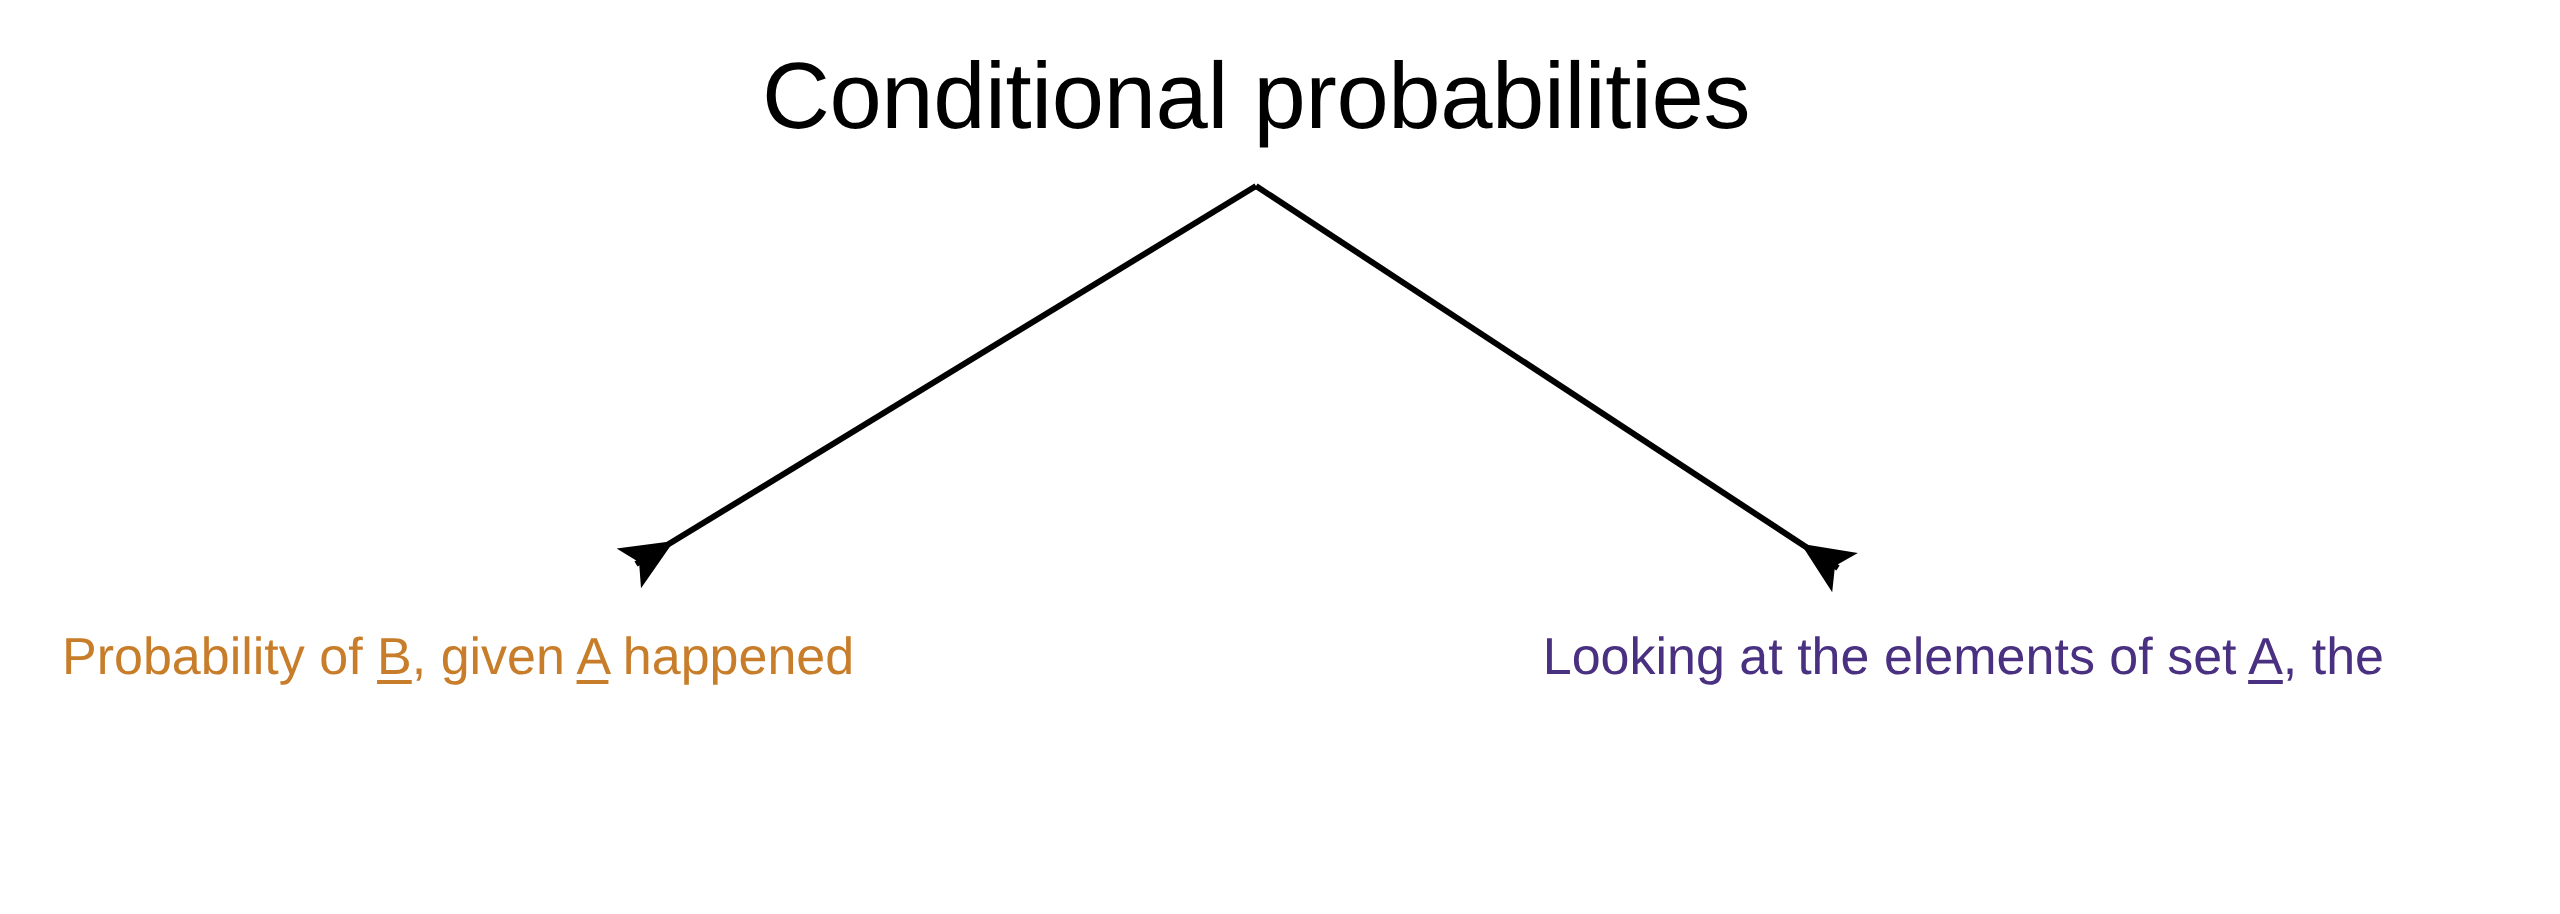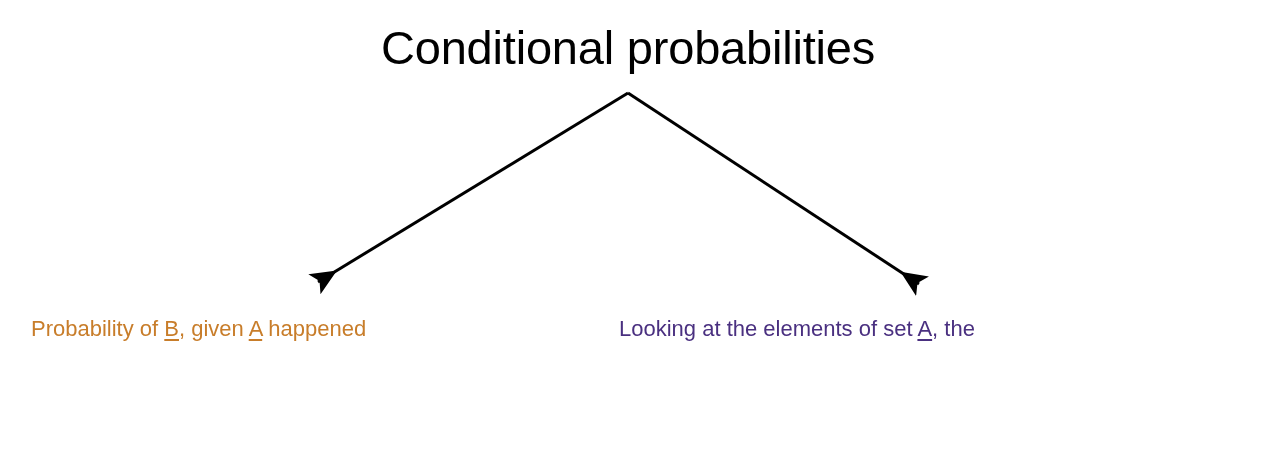--- a/index.html
+++ b/index.html
@@ -41,36 +41,37 @@
     left: 0;
     top: 0;
     width: 1280px;
     height: 457px;
     pointer-events: none;
   }
 
   
   .branch {
     position: absolute;
-    font-size: 22px;
+    font-size: 26px;
     font-weight: 400;
     line-height: 51px;
     white-space: nowrap;
   }
   #left-branch {
     left: 31px;
     top: 303px;
     width: 570px;
     text-align: left;
     color: #c87d2a;
   }
   #right-branch {
-    left: 619px;
+    left: 600px;
     top: 303px;
     width: 592px;
+    text-align: right;
     color: #4a3080;
   }
   #right-branch .line {
     display: block;
     white-space: nowrap;
   }
   .u {
     text-decoration: underline;
     text-underline-offset: 3px;
     text-decoration-thickness: 2px;

